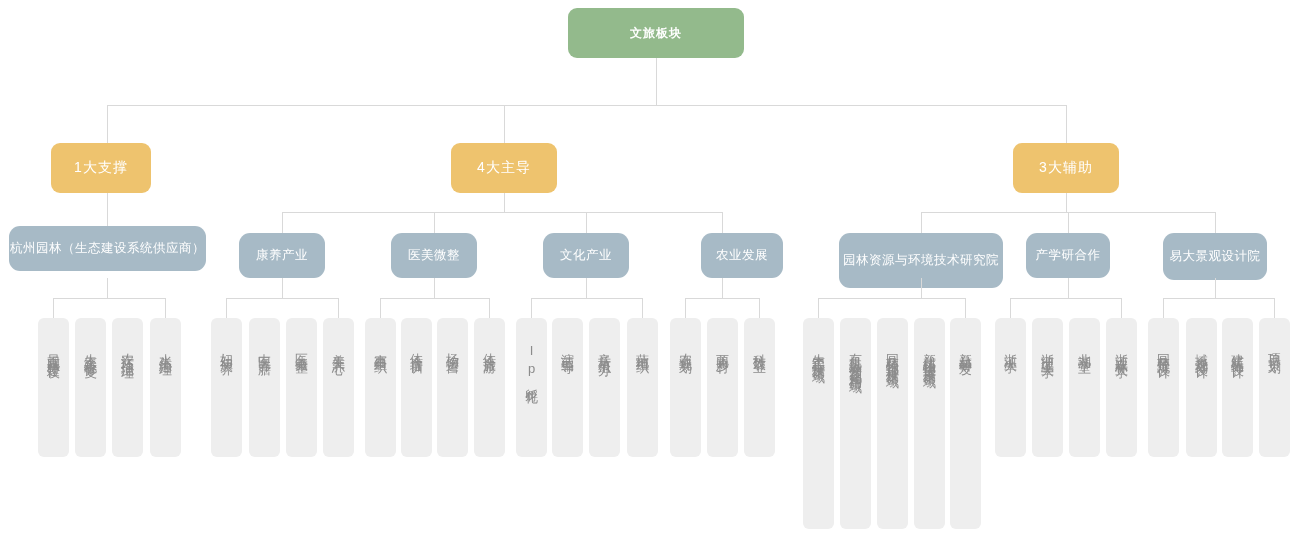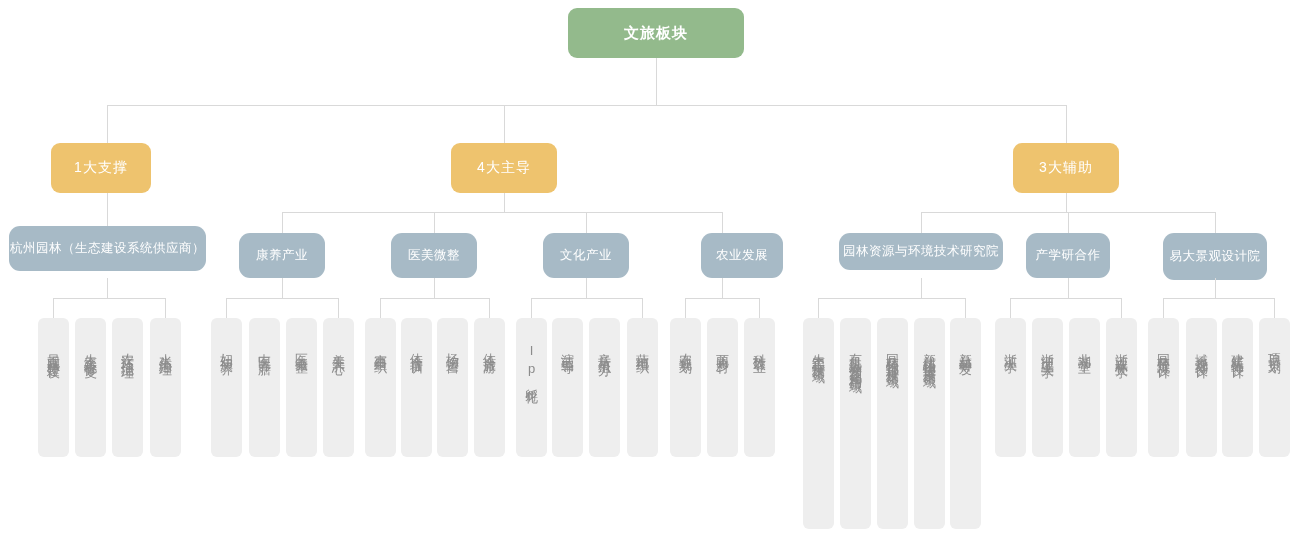--- a/index.html
+++ b/index.html
@@ -1,19 +1,19 @@
 <!DOCTYPE html>
 <html style="--root-bg: #93ba8c; --branch-bg: #eec36e; --category-bg: #a7bac6; --leaf-bg: #eeeeee; --leaf-text: #8c8c8c; --node-text: #ffffff; --line: #d9d9d9;"><head>
 <meta charset="utf-8">
 <style>
   html,body{margin:0;padding:0;background:#ffffff;}
   body{font-family:"Liberation Sans","DejaVu Sans",sans-serif;}
   #canvas{position:relative;width:1300px;height:539px;background:#ffffff;overflow:hidden;}
   .node{position:absolute;box-sizing:border-box;display:flex;align-items:center;justify-content:center;white-space:nowrap;}
-  .root{background:var(--root-bg);color:var(--node-text);font-size:15px;font-weight:bold;border-radius:9px;letter-spacing:1px;}
+  .root{background:var(--root-bg);color:var(--node-text);font-size:12px;font-weight:bold;border-radius:9px;letter-spacing:1px;}
   .branch{background:var(--branch-bg);color:var(--node-text);font-size:14px;border-radius:9px;letter-spacing:1px;}
   .category{background:var(--category-bg);color:var(--node-text);font-size:12.5px;border-radius:11px;letter-spacing:0.5px;}
   .leaf{background:var(--leaf-bg);color:var(--leaf-text);border-radius:6px;align-items:flex-start;padding-top:25px;}
   .leaf .vtext{writing-mode:vertical-rl;text-orientation:upright;font-size:13px;letter-spacing:2.5px;line-height:1.0;}
   .line{position:absolute;background:var(--line);}
 </style>
 </head>
 <body>
 
 <div id="canvas">
@@ -113,21 +113,21 @@
     <div class="node leaf" style="left: 744px; top: 318px; width: 31px; height: 139px;">
       <span class="vtext">科技农业</span>
     </div>
     <div class="line" style="left: 1066px; top: 105px; width: 1px; height: 38px;"></div>
     <div class="node branch" style="left: 1013px; top: 143px; width: 106px; height: 50px;">3大辅助</div>
     <div class="line" style="left: 1066px; top: 193px; width: 1px; height: 19px;"></div>
     <div class="line" style="left: 921px; top: 212px; width: 295px; height: 1px;"></div>
     <div class="line" style="left: 921px; top: 212px; width: 1px; height: 21px;"></div>
     <div class="line" style="left: 1068px; top: 212px; width: 1px; height: 21px;"></div>
     <div class="line" style="left: 1215px; top: 212px; width: 1px; height: 21px;"></div>
-    <div class="node category" style="left: 839px; top: 233px; width: 164px; height: 37px;">园林资源与环境技术研究院</div>
+    <div class="node category" style="left: 839px; top: 233px; width: 164px; height: 55px;">园林资源与环境技术研究院</div>
     <div class="line" style="left: 921px; top: 278px; width: 1px; height: 20px;"></div>
     <div class="line" style="left: 818px; top: 298px; width: 148px; height: 1px;"></div>
     <div class="line" style="left: 818px; top: 298px; width: 1px; height: 20px;"></div>
     <div class="line" style="left: 965px; top: 298px; width: 1px; height: 20px;"></div>
     <div class="node leaf" style="left: 803px; top: 318px; width: 31px; height: 211px;">
       <span class="vtext">生态工程技术领域</span>
     </div>
     <div class="node leaf" style="left: 840px; top: 318px; width: 31px; height: 211px;">
       <span class="vtext">有机废弃物资源化利用领域</span>
     </div>

